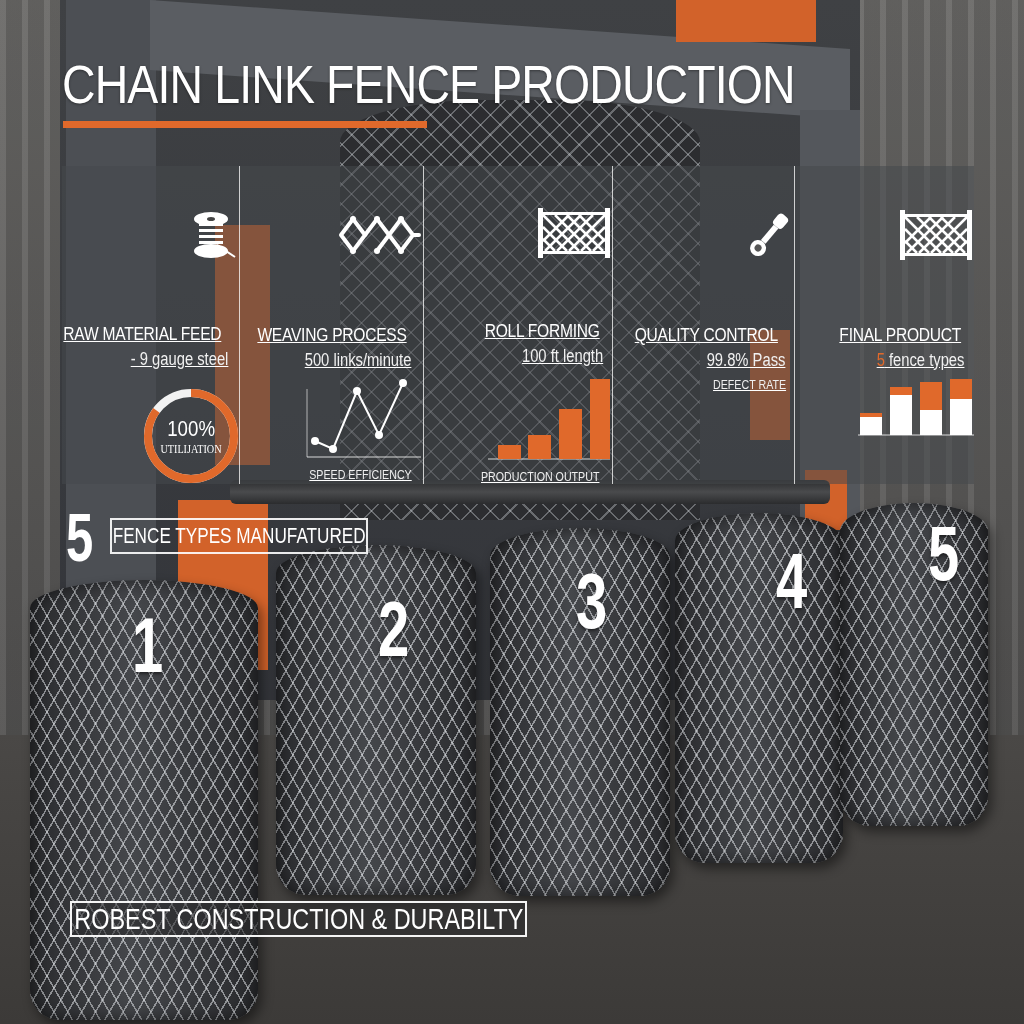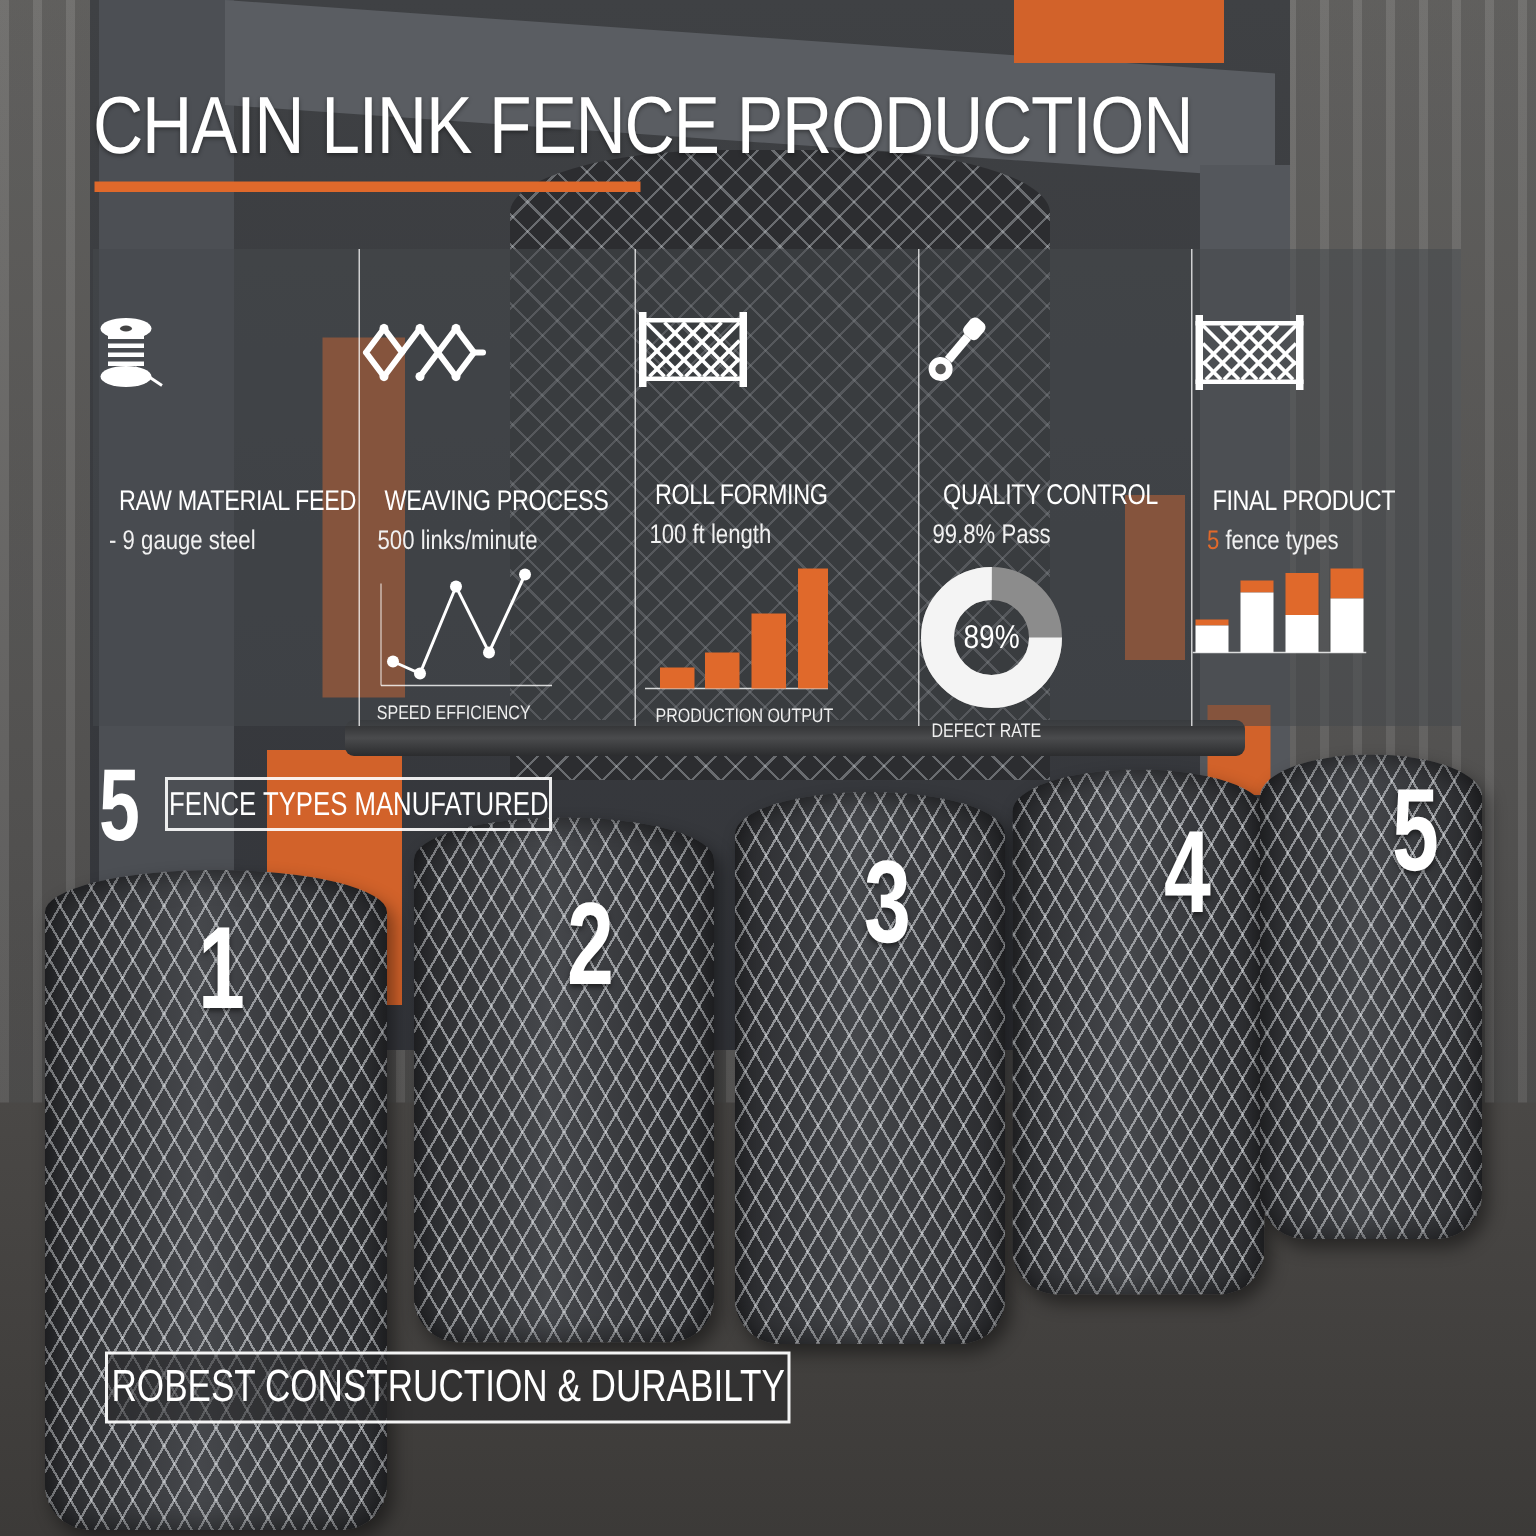--- a/index.html
+++ b/index.html
@@ -51,21 +51,21 @@
   .title-underline { position: absolute; left: 63px; top: 121px; width: 364px; height: 7px; background: #e0692b; }
   
   .panel {
     position: absolute; left: 62px; top: 166px; width: 912px; height: 318px;
     background: rgba(70,72,76,0.55);
     display: flex;
   }
   .step {
     position: relative; height: 100%;
     border-right: 1px solid rgba(255,255,255,0.75);
-    display: flex; flex-direction: column; align-items: flex-start;
+    display: flex; flex-direction: column; align-items: flex-end; text-decoration: underline;
   }
   .step:last-child { border-right: none; }
   .step-icon { margin-top: 40px; height: 58px; display: flex; align-items: center; justify-content: center; }
   .step-title {
     margin-top: 60px; font-size: 19px; white-space: nowrap;
     transform: scaleX(0.82); letter-spacing: -0.3px;
   }
   .step-value {
     margin-top: 4px; font-size: 18px; white-space: nowrap;
     transform: scaleX(0.82); color: #f1f1f1;
@@ -97,21 +97,21 @@
     font-size: 68px; font-weight: 700; line-height: 74px;
     transform: scaleX(0.72); transform-origin: left;
   }
   .types-box {
     position: absolute; left: 110px; top: 518px; width: 258px; height: 36px;
     border: 2px solid rgba(255,255,255,0.9);
     display: flex; align-items: center; justify-content: center;
   }
   .types-box span { font-size: 22px; transform: scaleX(0.78); white-space: nowrap; }
   .robust-box {
-    position: absolute; left: 70px; top: 901px; width: 457px; height: 48px;
+    position: absolute; left: 70px; top: 901px; width: 457px; height: 36px;
     border: 2px solid rgba(255,255,255,0.95);
     background: rgba(40,40,42,0.55);
     display: flex; align-items: center; justify-content: center;
   }
   .robust-box span { font-size: 30px; transform: scaleX(0.78); white-space: nowrap; }
   svg { display: block; }
 </style>
 </head>
 <body>
 
@@ -144,20 +144,30 @@
         <rect x="10" y="12" width="24" height="3" fill="#fff"></rect>
         <rect x="10" y="18" width="24" height="3" fill="#fff"></rect>
         <rect x="10" y="24" width="24" height="3" fill="#fff"></rect>
         <rect x="10" y="30" width="24" height="3" fill="#fff"></rect>
         <ellipse cx="22" cy="40" rx="17" ry="7" fill="#fff"></ellipse>
         <line x1="28" y1="34" x2="46" y2="46" stroke="#fff" stroke-width="2"></line>
       </svg>
     </div>
     <div class="step-title">RAW MATERIAL FEED</div>
     <div class="step-value">- 9 gauge steel</div>
+    <div class="viz" style="margin-top:18px;width:96px;height:96px;">
+      <svg width="96" height="96" viewBox="0 0 96 96">
+        <circle cx="48" cy="48" r="43" fill="none" stroke="#f2f2f2" stroke-width="8"></circle>
+        <circle cx="48" cy="48" r="43" fill="none" stroke="#e0692b" stroke-width="8" stroke-dasharray="229.6 270.2" transform="rotate(-90 48 48)"></circle>
+      </svg>
+      <div class="donut-text">
+        <div class="donut-pct">100%</div>
+        <div class="donut-sub">UTILIJATION</div>
+      </div>
+    </div>
   </div>
 
   <div class="step" style="width:184px;">
     <div class="step-icon">
       <svg width="86" height="44" viewBox="0 0 86 44">
         <g fill="none" stroke="#fff" stroke-width="4" stroke-linecap="round">
           <polyline points="4,22 16,6 28,22 16,38 4,22"></polyline>
           <polyline points="28,22 40,6 52,22 40,38"></polyline>
           <polyline points="52,22 64,6 76,22 64,38 52,22"></polyline>
           <line x1="76" y1="22" x2="82" y2="22"></line>
@@ -234,29 +244,20 @@
         <g transform="rotate(40 25 27)">
           <rect x="19" y="2" width="12" height="14" rx="4" fill="#fff"></rect>
           <rect x="22" y="16" width="6" height="20" fill="#fff"></rect>
           <circle cx="25" cy="44" r="8" fill="#fff"></circle>
           <circle cx="25" cy="44" r="3.5" fill="#555"></circle>
         </g>
       </svg>
     </div>
     <div class="step-title">QUALITY CONTROL</div>
     <div class="step-value">99.8% Pass</div>
-    <div class="viz" style="margin-top:10px;width:96px;height:96px;">
-      <svg width="96" height="96" viewBox="0 0 96 96">
-        <circle cx="48" cy="48" r="36" fill="none" stroke="#8c8c8c" stroke-width="22"></circle>
-        <circle cx="48" cy="48" r="36" fill="none" stroke="#f4f4f4" stroke-width="22" stroke-dasharray="169.6 226.2" transform="rotate(0 48 48)"></circle>
-      </svg>
-      <div class="donut-text">
-        <div class="donut-pct">89%</div>
-      </div>
-    </div>
     <div class="viz-label" style="margin-top:6px;">DEFECT RATE</div>
   </div>
 
   <div class="step" style="width:179px;">
     <div class="step-icon">
       <svg width="76" height="54" viewBox="0 0 76 54">
         <rect x="2" y="2" width="5" height="50" fill="#fff"></rect>
         <rect x="69" y="2" width="5" height="50" fill="#fff"></rect>
         <rect x="2" y="6" width="72" height="3" fill="#fff"></rect>
         <rect x="2" y="45" width="72" height="3" fill="#fff"></rect>

